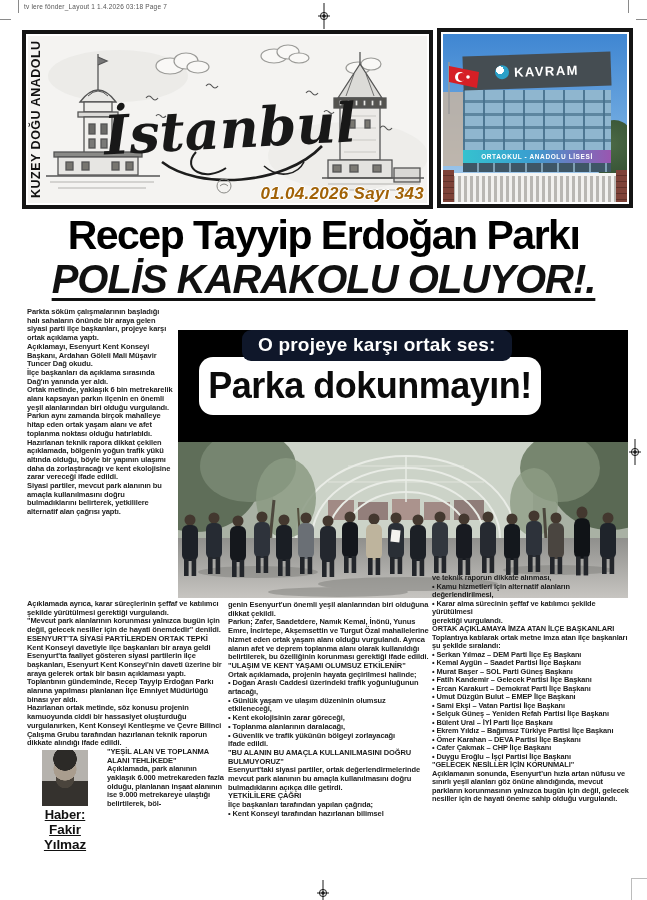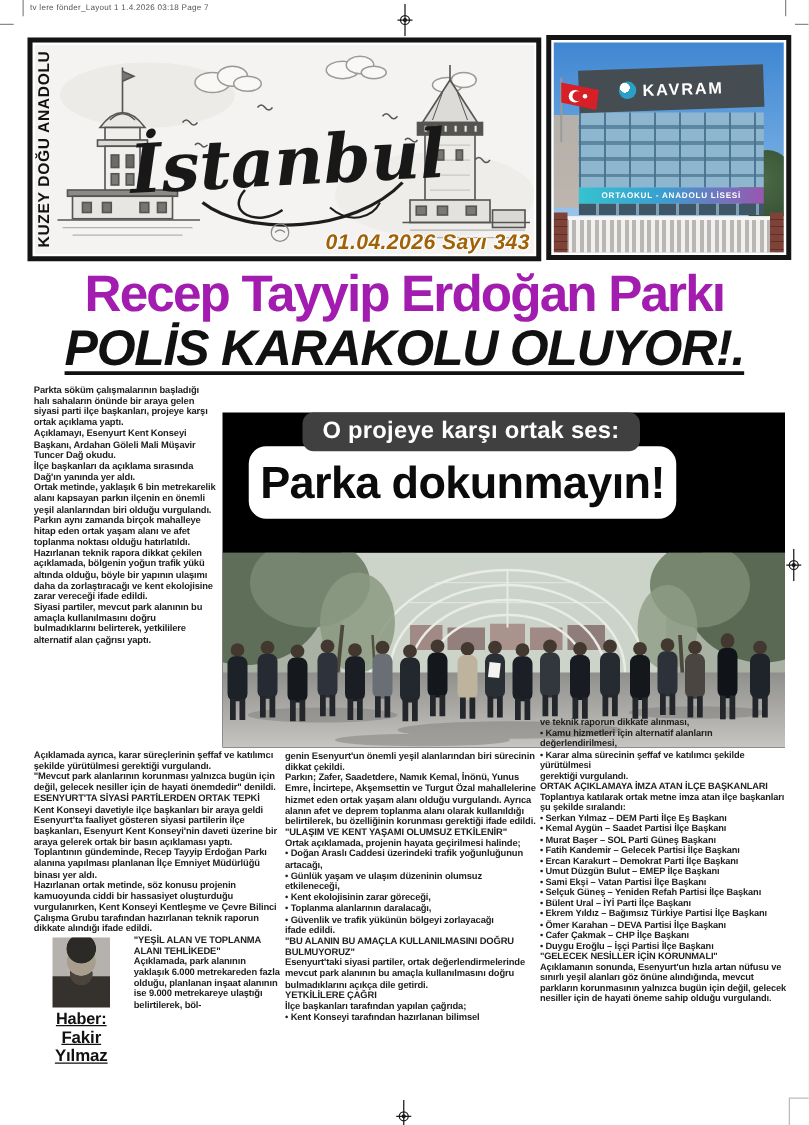--- a/index.html
+++ b/index.html
@@ -48,21 +48,21 @@
   .sc-lowglass{height:9px;background:repeating-linear-gradient(90deg,#3e5666 0 14px,#7fa0b4 14px 16px);}
   .sc-fence{position:absolute;left:0;right:0;bottom:0;height:26px;background:#d8d6d2;
             border-top:3px solid #f5f5f3;
             background-image:repeating-linear-gradient(90deg,#f2f1ef 0 3px,#b9b7b3 3px 6px);}
   .sc-pillar{position:absolute;bottom:0;width:11px;height:32px;background:#7e4238;
              background-image:repeating-linear-gradient(180deg,transparent 0 5px,#5f3028 5px 6px);}
   .sc-flag{position:absolute;left:4px;top:28px;}
 
   
   .hl1{position:absolute;left:0;right:0;top:212px;text-align:center;
-       font-size:41px;font-weight:900;letter-spacing:-1.5px;color:#a21caf;}
+       font-size:41px;font-weight:900;letter-spacing:-1.5px;color:#000000;}
   .hl2{position:absolute;left:0;right:0;top:257px;text-align:center;
        font-size:40px;font-weight:900;font-style:italic;letter-spacing:-1px;color:#111;
        text-decoration:underline;text-decoration-thickness:3px;text-underline-offset:5px;}
 
   
   .col{position:absolute;font-size:7.5px;line-height:8.7px;font-weight:bold;color:#1e1e1e;
        letter-spacing:-.1px;}
   .blk{margin:0 0 0 0;}
   .blk.h{}
   .col-lt{left:27px;top:308px;width:146px;height:290px;overflow:hidden;}
@@ -245,21 +245,21 @@
             <circle cx="21" cy="15" r="1.8" fill="#fff"></circle>
           </svg>
       </div>
     </div>
   </div>
 
   <div class="hl1">Recep Tayyip Erdoğan Parkı</div>
   <div class="hl2">POLİS KARAKOLU OLUYOR!.</div>
 
   <div class="promo">
-    <div class="promo-kicker" style="background: #404040;">O projeye karşı ortak ses:</div>
+    <div class="promo-kicker" style="background: #0f172a;">O projeye karşı ortak ses:</div>
     <div class="promo-slogan">Parka dokunmayın!</div>
     <div class="promo-photo">
       <svg width="450" height="156" viewBox="0 0 450 156">
         <rect width="450" height="156" fill="#a9b1a4"></rect>
         <rect x="95" y="0" width="260" height="100" fill="#ccd3c8"></rect>
 
         <g fill="#a18a85">
           <rect x="150" y="58" width="26" height="20"></rect>
             <rect x="180" y="60" width="30" height="18" fill="#937f7b"></rect>
           <rect x="214" y="57" width="28" height="21" fill="#ab938d"></rect>
@@ -357,21 +357,21 @@
       <div class="rlabel">Haber:</div>
       <div class="rname">Fakir Yılmaz</div>
     </div>
     <div>
         <div class="blk h">"YEŞİL ALAN VE TOPLANMA ALANI TEHLİKEDE"</div>
         <div class="blk p">Açıklamada, park alanının yaklaşık 6.000 metrekareden fazla olduğu, planlanan inşaat alanının ise 9.000 metrekareye ulaştığı belirtilerek, böl-</div>
       </div>
   </div>
 
   <div class="col col-m">
-      <div class="blk p">genin Esenyurt'un önemli yeşil alanlarından biri sürecinin dikkat çekildi.</div>
+      <div class="blk p">genin Esenyurt'un önemli yeşil alanlarından biri olduğuna dikkat çekildi.</div>
       <div class="blk p">Parkın; Zafer, Saadetdere, Namık Kemal, İnönü, Yunus Emre, İncirtepe, Akşemsettin ve Turgut Özal mahallelerine hizmet eden ortak yaşam alanı olduğu vurgulandı. Ayrıca alanın afet ve deprem toplanma alanı olarak kullanıldığı belirtilerek, bu özelliğinin korunması gerektiği ifade edildi.</div>
       <div class="blk h">"ULAŞIM VE KENT YAŞAMI OLUMSUZ ETKİLENİR"</div>
       <div class="blk p">Ortak açıklamada, projenin hayata geçirilmesi halinde;</div>
       <div class="blk li">• Doğan Araslı Caddesi üzerindeki trafik yoğunluğunun artacağı,</div>
       <div class="blk li">• Günlük yaşam ve ulaşım düzeninin olumsuz etkileneceği,</div>
       <div class="blk li">• Kent ekolojisinin zarar göreceği,</div>
       <div class="blk li">• Toplanma alanlarının daralacağı,</div>
       <div class="blk li">• Güvenlik ve trafik yükünün bölgeyi zorlayacağı</div>
       <div class="blk p">ifade edildi.</div>
       <div class="blk h">"BU ALANIN BU AMAÇLA KULLANILMASINI DOĞRU BULMUYORUZ"</div>

